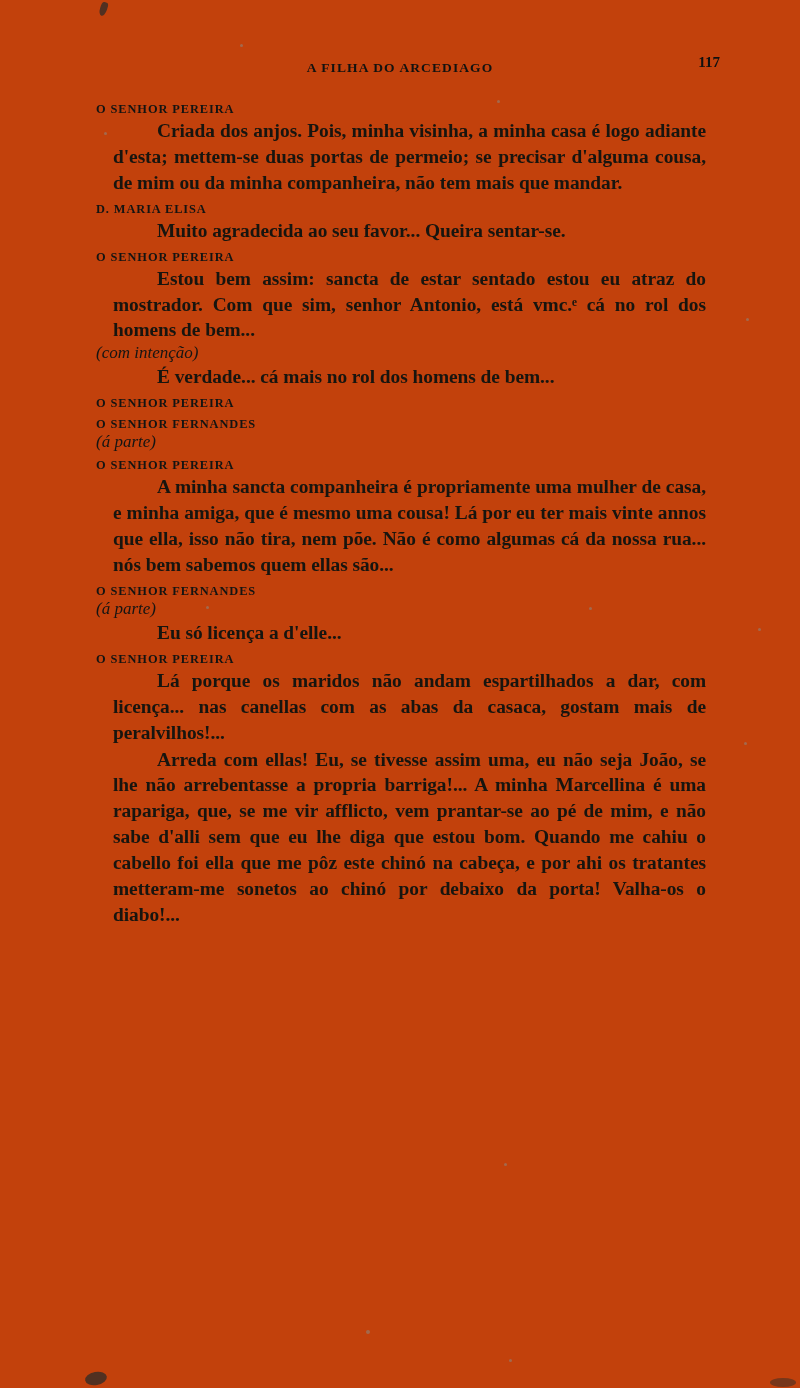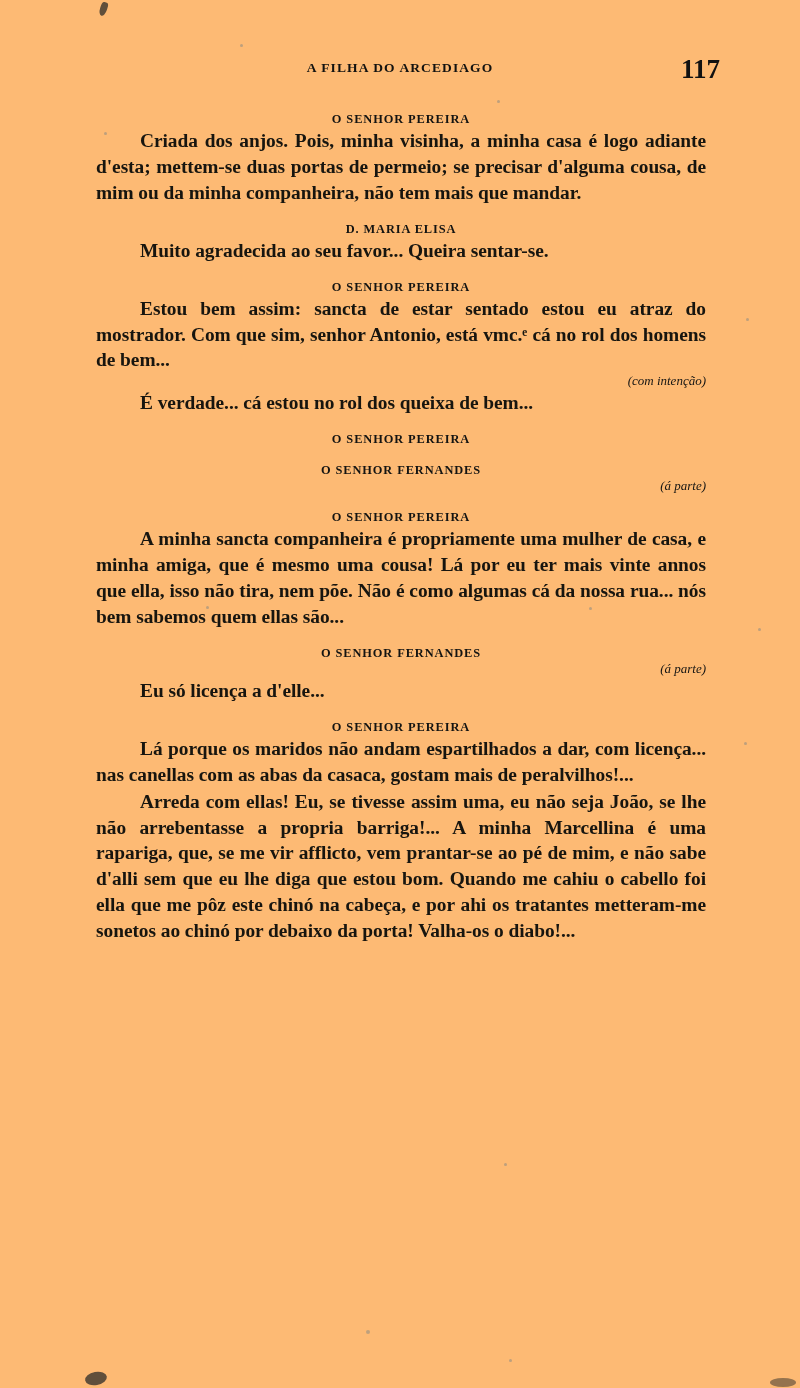--- a/index.html
+++ b/index.html
@@ -13,21 +13,21 @@
     font-family: "Liberation Serif", serif;
     color: #1a1a18;
     overflow: hidden;
     position: relative;
   }
   .page {
     position: absolute;
     left: 0; top: 0;
     width: 800px;
     height: 1388px;
-    background: #fdba74;
+    background: #c2410c;
   }
   
   .speck {
     position: absolute;
     background: #8a8a84;
     border-radius: 50%;
     opacity: .55;
   }
   .header {
     position: absolute;
@@ -45,48 +45,48 @@
     letter-spacing: 1.1px;
     color: #121210;
     text-transform: uppercase;
     font-family: "Liberation Serif", serif;
   }
   .folio {
     position: absolute;
     right: 0;
     top: -6px;
     font-weight: bold;
-    font-size: 27px;
+    font-size: 15px;
     color: #111;
     font-family: "Liberation Serif", serif;
   }
   .body {
     position: absolute;
     left: 96px;
     top: 96px;
     width: 610px;
   }
   .speaker {
-    text-align: center;
+    text-align: left;
     font-weight: bold;
     font-size: 12.4px;
     letter-spacing: 0.9px;
     text-transform: uppercase;
-    margin: 16px 0 1px 0;
+    margin: 6px 0 1px 0;
     color: #141412;
   }
   .stage {
-    text-align: right;
+    text-align: left;
     font-style: italic;
-    font-size: 13px;
+    font-size: 17px;
     margin: -1px 0 1px 0;
     color: #151513;
   }
   p.line {
-    margin: 0 0 1px 0;
+    margin: 0 0 1px 17px;
     font-size: 19.4px;
     line-height: 1.335;
     text-align: justify;
     text-indent: 44px;
     font-weight: bold;
     letter-spacing: -0.05px;
     color: #17150f;
     -webkit-font-smoothing: none;
   }
   .bottom-marks {
@@ -128,21 +128,21 @@
   </div>
 
   <div class="body" id="body-text">
       <div class="speaker">O SENHOR PEREIRA</div>
       <p class="line">Criada dos anjos. Pois, minha visinha, a minha casa é logo adiante d'esta; mettem-se duas portas de permeio; se precisar d'alguma cousa, de mim ou da minha companheira, não tem mais que mandar.</p>
       <div class="speaker">D. MARIA ELISA</div>
       <p class="line">Muito agradecida ao seu favor... Queira sentar-se.</p>
       <div class="speaker">O SENHOR PEREIRA</div>
       <p class="line">Estou bem assim: sancta de estar sentado estou eu atraz do mostrador. Com que sim, senhor Antonio, está vmc.ᵉ cá no rol dos homens de bem...</p>
       <div class="stage">(com intenção)</div>
-      <p class="line">É verdade... cá estou no rol dos queixa de bem...</p>
+      <p class="line">É verdade... cá mais no rol dos homens de bem...</p>
       <div class="speaker">O SENHOR PEREIRA</div>
       <div class="speaker">O SENHOR FERNANDES</div>
       <div class="stage">(á parte)</div>
       <div class="speaker">O SENHOR PEREIRA</div>
       <p class="line">A minha sancta companheira é propriamente uma mulher de casa, e minha amiga, que é mesmo uma cousa! Lá por eu ter mais vinte annos que ella, isso não tira, nem põe. Não é como algumas cá da nossa rua... nós bem sabemos quem ellas são...</p>
       <div class="speaker">O SENHOR FERNANDES</div>
       <div class="stage">(á parte)</div>
       <p class="line">Eu só licença a d'elle...</p>
       <div class="speaker">O SENHOR PEREIRA</div>
       <p class="line">Lá porque os maridos não andam espartilhados a dar, com licença... nas canellas com as abas da casaca, gostam mais de peralvilhos!...</p>

